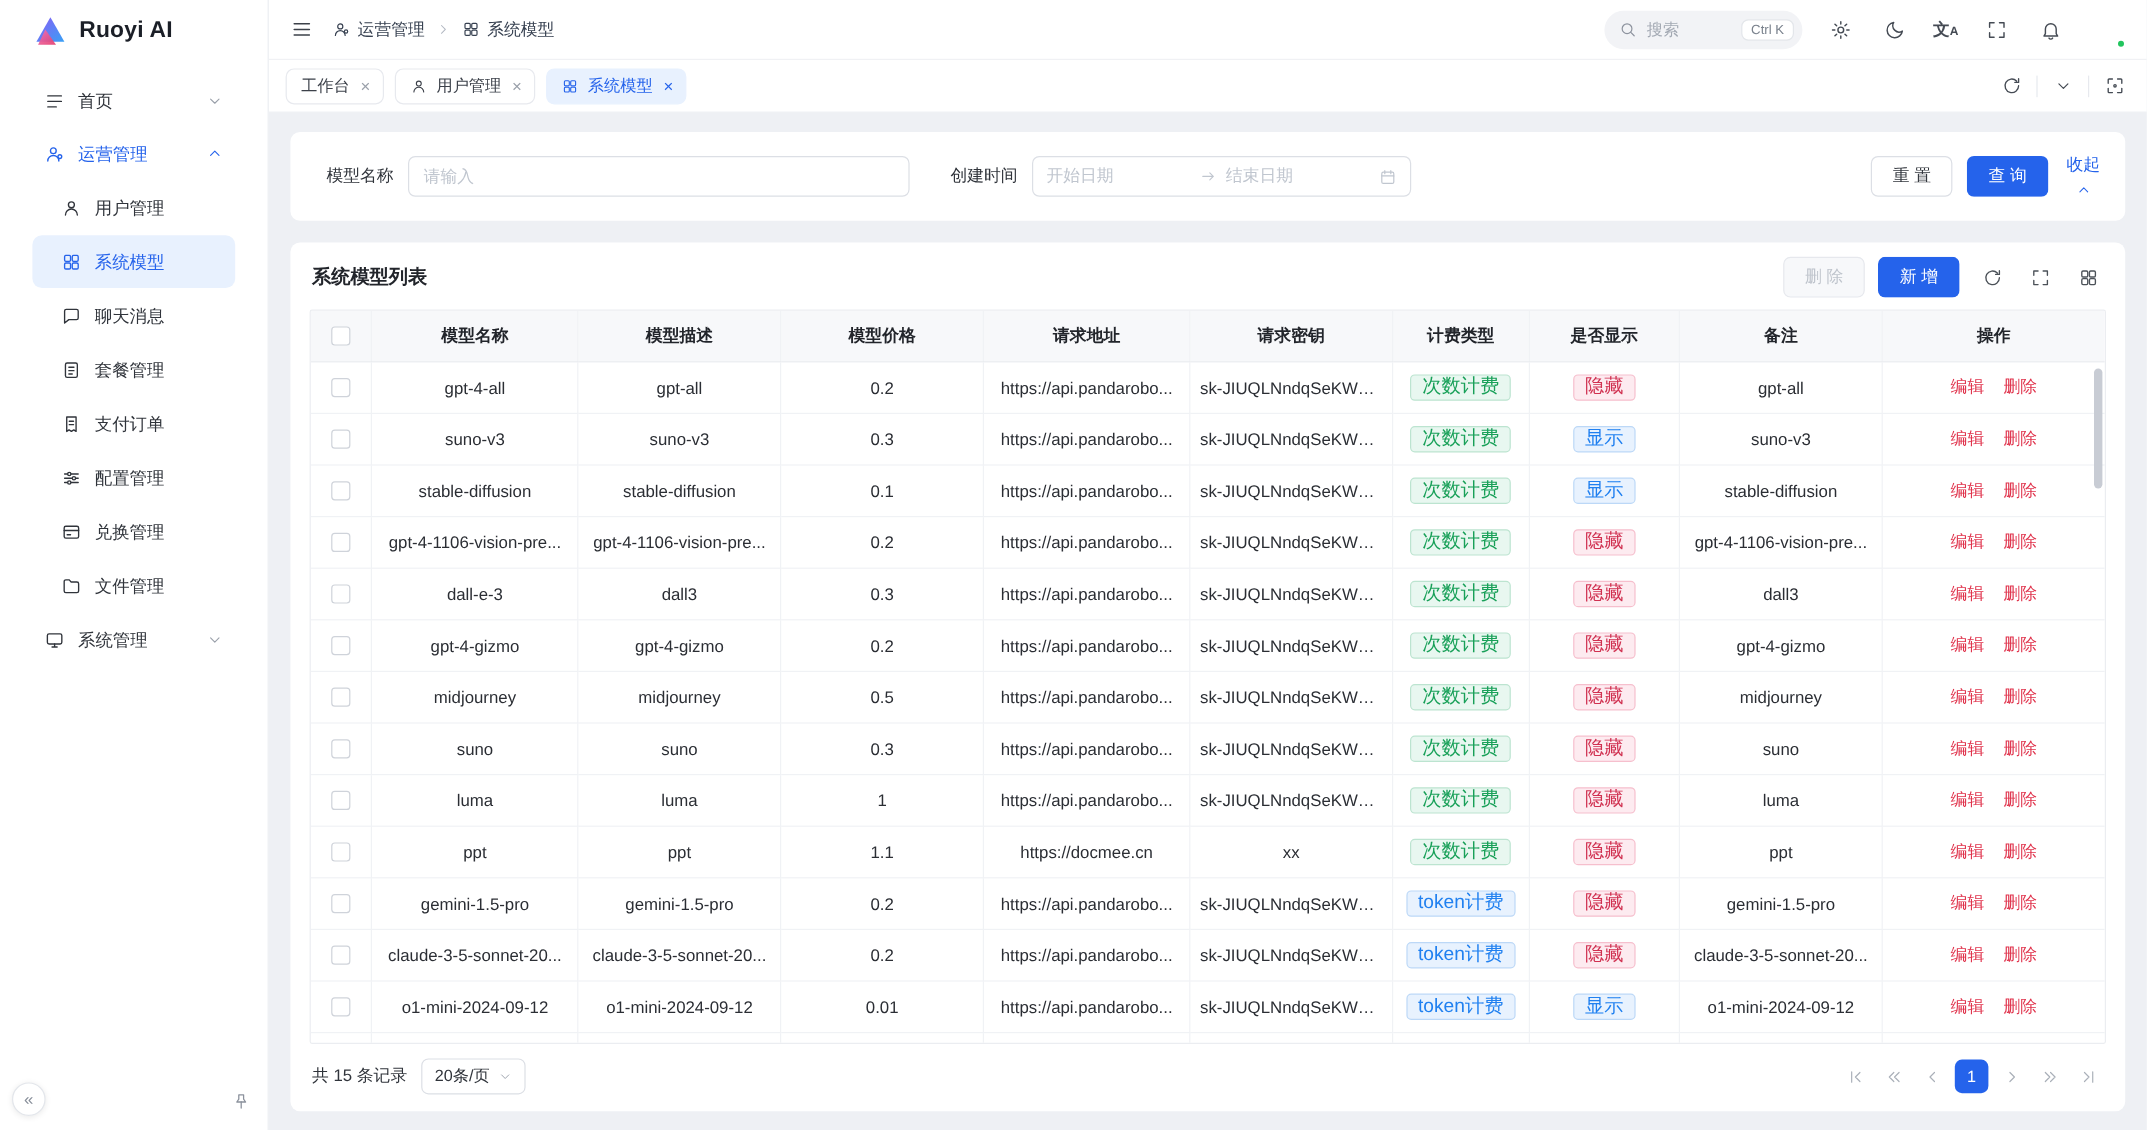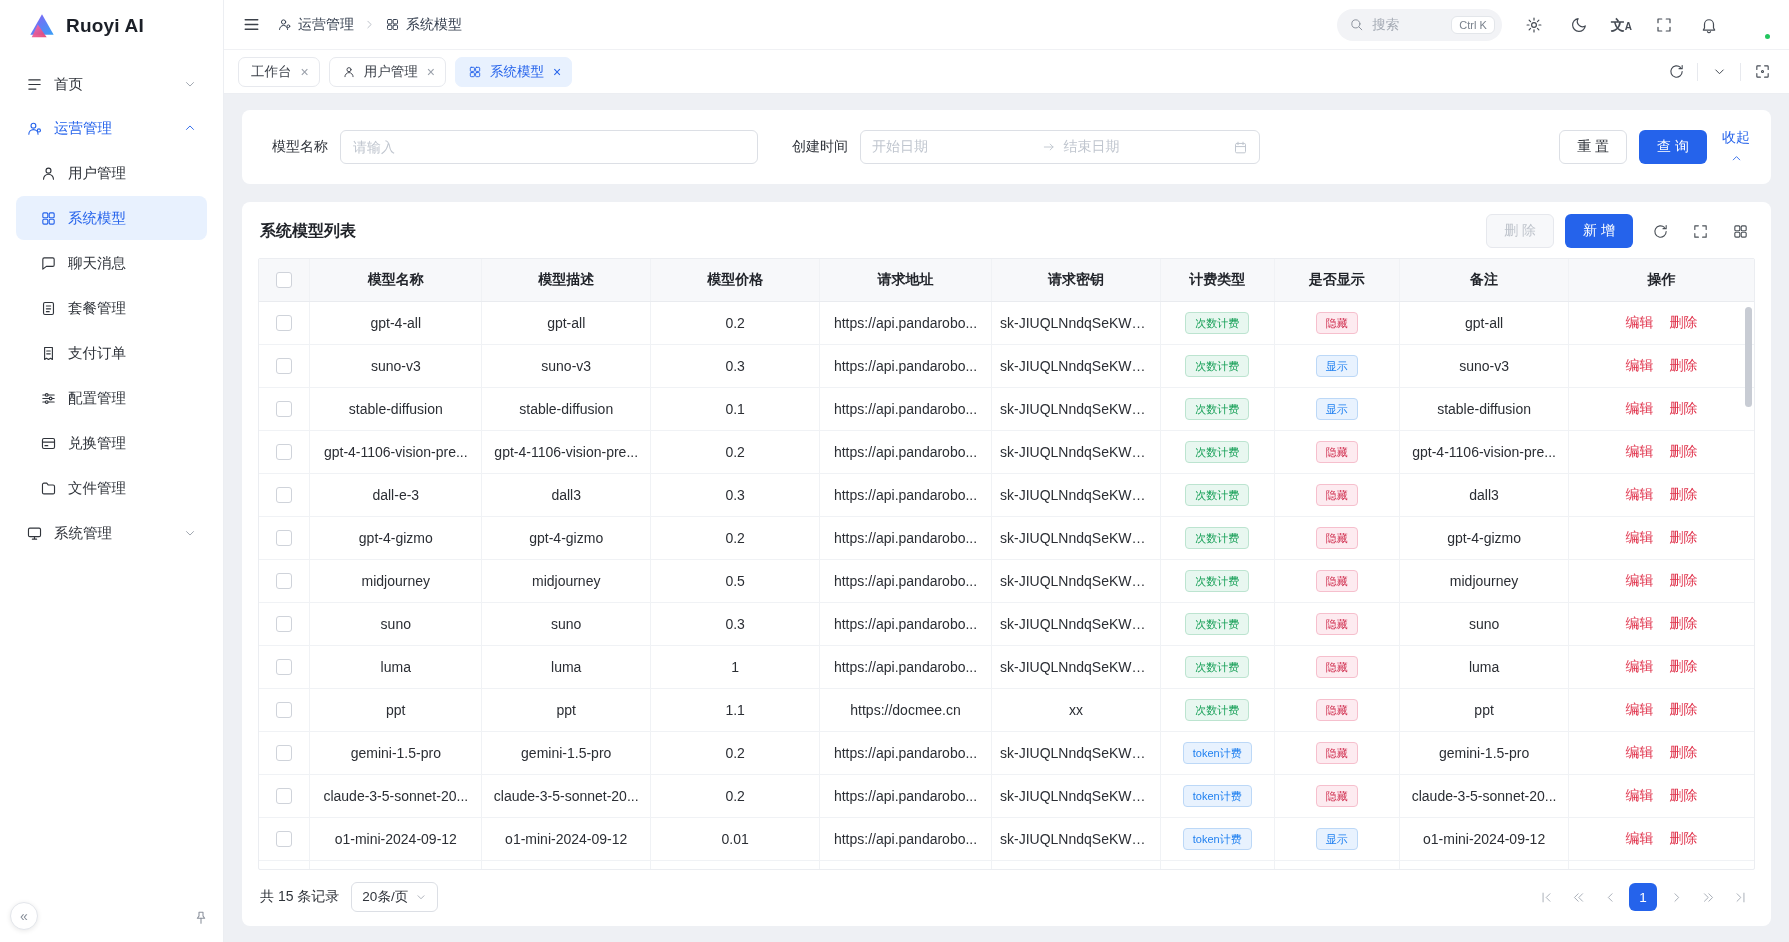--- a/index.html
+++ b/index.html
@@ -11,21 +11,21 @@
     --accent:#2563eb; --accent-light-bg:#e8f1fe;
     --tag-green:#18a058; --tag-blue:#2080f0; --tag-red:#d03050; --link-red:#e0334c;
   }
   svg.ic { fill:none; stroke:currentColor; stroke-width:1.6; stroke-linecap:round; stroke-linejoin:round; flex-shrink:0; }
   button { font-family:inherit; background:none; border:none; cursor:pointer; color:inherit; }
 
   
   .sidebar { width:224px; background:#fff; border-right:1px solid #eceef2; display:flex; flex-direction:column; position:relative; flex-shrink:0; }
   .logo { height:52px; display:flex; align-items:center; gap:10px; padding:0 16px;margin-left:12px; }
   .logo-text { font-size:19px; font-weight:700; color:#1b1f27; letter-spacing:.2px; }
-  .nav { flex:1; padding:10px 16px 0; overflow:hidden; }
+  .nav { flex:1; padding:10px 27px 0; overflow:hidden; }
   .nav-item { height:44px; display:flex; align-items:center; gap:11px; padding:0 10px; border-radius:8px; color:#30343b; cursor:pointer; font-size:14.5px; }
   .nav-item .chev { margin-left:auto; color:#9aa0aa; }
   .nav-item.accent { color:var(--accent); }
   .nav-item.accent .chev { color:var(--accent); }
   .sub-item { height:44px; display:flex; align-items:center; gap:11px; padding:0 10px 0 24px; border-radius:8px; color:#30343b; cursor:pointer; margin:1px 0; font-size:14.5px; }
   .sub-item.active { background:var(--accent-light-bg); color:var(--accent); }
   .collapse-btn { position:absolute; left:10px; bottom:12px; width:28px; height:28px; border-radius:50%;
     background:#fff; border:1px solid #e3e6eb; box-shadow:0 1px 5px rgba(0,0,0,.09); color:#878e99;
     display:flex; align-items:center; justify-content:center; font-size:14px; cursor:pointer; }
   .pin-btn { position:absolute; right:14px; bottom:16px; color:#8b919c; cursor:pointer; }
@@ -58,21 +58,21 @@
   .tabbar-right { margin-left:auto; display:flex; align-items:center; color:#4b515a; }
   .vdiv { width:1px; height:18px; background:#e7e9ee; margin:0 8px; }
 
   
   .content { flex:1; min-height:0; padding:16px 18px; display:flex; flex-direction:column; overflow:hidden; }
   .filter-card { background:#fff; border-radius:8px; padding:20px 18px 20px 30px; display:flex; align-items:center; flex-shrink:0; }
   .f-label { color:#30343b; margin-right:12px; white-space:nowrap; }
   .input { width:418px; height:34px; border:1px solid #dcdfe5; border-radius:6px; padding:0 12px; font-size:14px; color:#30333a; outline:none; font-family:inherit; }
   .input::placeholder { color:#c0c6cf; }
   .ml34 { margin-left:34px; }
-  .date-range { width:400px; height:34px; border:1px solid #dcdfe5; border-radius:6px; display:flex; align-items:center; padding:0 11px; gap:8px; color:#c0c6cf; cursor:pointer; }
+  .date-range { width:316px; height:34px; border:1px solid #dcdfe5; border-radius:6px; display:flex; align-items:center; padding:0 11px; gap:8px; color:#c0c6cf; cursor:pointer; }
   .date-range .ph { flex:1; font-size:14px; }
   .filter-right { margin-left:auto; display:flex; align-items:center; gap:12px; }
   .btn { height:34px; border-radius:6px; padding:0 17px; font-size:14px; display:inline-flex; align-items:center; justify-content:center; gap:5px; border:1px solid transparent; white-space:nowrap; }
   .btn-default { border-color:#dcdfe5; background:#fff; color:#30343b; }
   .btn-primary { background:var(--accent); color:#fff; }
   .btn-disabled { border-color:#e6e8ed; background:#f7f8fa; color:#bfc4cc; cursor:not-allowed; }
   .btn-text-accent { color:var(--accent); padding:0 2px; font-weight:500;flex-direction:column; }
 
   
   .table-card { margin-top:18px; background:#fff; border-radius:8px; flex:1; min-height:0; display:flex; flex-direction:column; padding:0 16px; }
@@ -80,21 +80,21 @@
   .table-title { font-size:16px; font-weight:600; color:#22252b; }
   .table-actions { margin-left:auto; display:flex; align-items:center; gap:11px; }
   .tool-btn { display:flex; align-items:center; justify-content:center; width:26px; height:26px; color:#4b5158; margin-left:3px; }
   .table-scroll { position:relative; flex:1; min-height:0; overflow:hidden; border:1px solid #ebedf1; border-radius:2px; }
   table { width:100%; border-collapse:collapse; table-layout:fixed; }
   th { background:#f7f8fa; height:42px; font-size:14px; font-weight:700; color:#22252b; border-bottom:1px solid #e9ebef; }
   td { height:43px; font-size:14px; color:#2b2e34; text-align:center; border-bottom:1px solid #f0f2f5; overflow:hidden; white-space:nowrap; text-overflow:ellipsis; }
   th, td { border-right:1px solid #f0f2f5; padding:0 8px; text-align:center; }
   th:last-child, td:last-child { border-right:none; }
   .checkbox { display:inline-block; width:16px; height:16px; border:1px solid #cfd3da; border-radius:3px; background:#fff; vertical-align:middle; cursor:pointer; }
-  .tag { display:inline-block; font-size:11px; line-height:20px; padding:0 9px; border-radius:4px; border:1px solid; }
+  .tag { display:inline-block; font-size:16px; line-height:20px; padding:0 9px; border-radius:4px; border:1px solid; }
   .tag-green { color:var(--tag-green); background:#e8f7f0; border-color:#bce4d0; }
   .tag-blue  { color:var(--tag-blue);  background:#e8f2fe; border-color:#bcd8f7; }
   .tag-red   { color:var(--tag-red);   background:#fdebf0; border-color:#f6bfcd; }
   .op-link { color:var(--link-red); margin:0 8px; cursor:pointer; text-decoration:none; }
   .scroll-thumb { position:absolute; right:2px; top:48px; width:7px; height:100px; border-radius:4px; background:#c8ccd4; cursor:grab; }
 
   
   .pager { display:flex; align-items:center; padding:12px 2px 14px; gap:12px; flex-shrink:0; }
   .pager-total { color:#30343b; }
   .page-size { display:flex; align-items:center; gap:7px; border:1px solid #dcdfe5; border-radius:6px; height:30px; padding:0 10px; font-size:13.5px; color:#30343b; cursor:pointer; }

